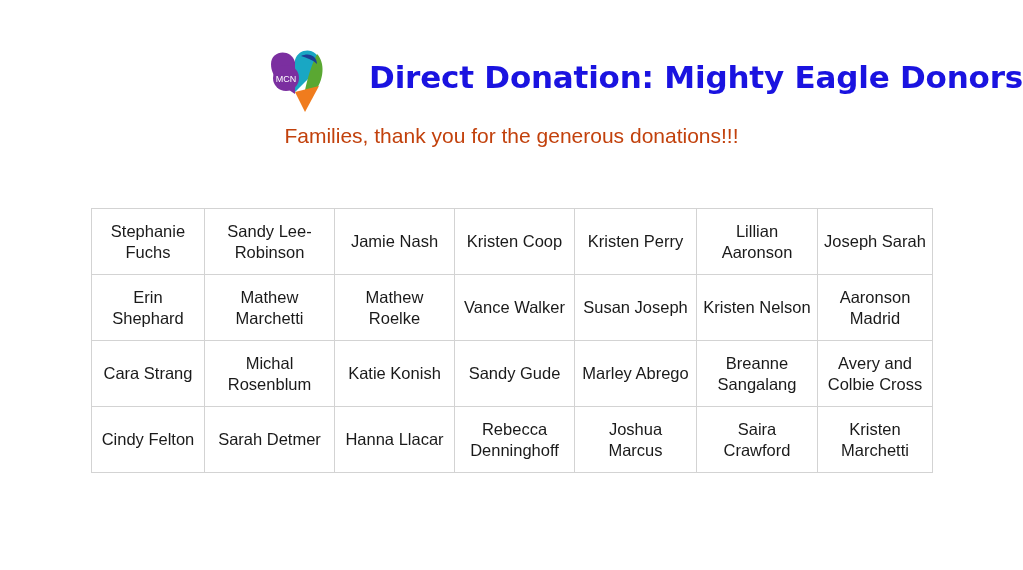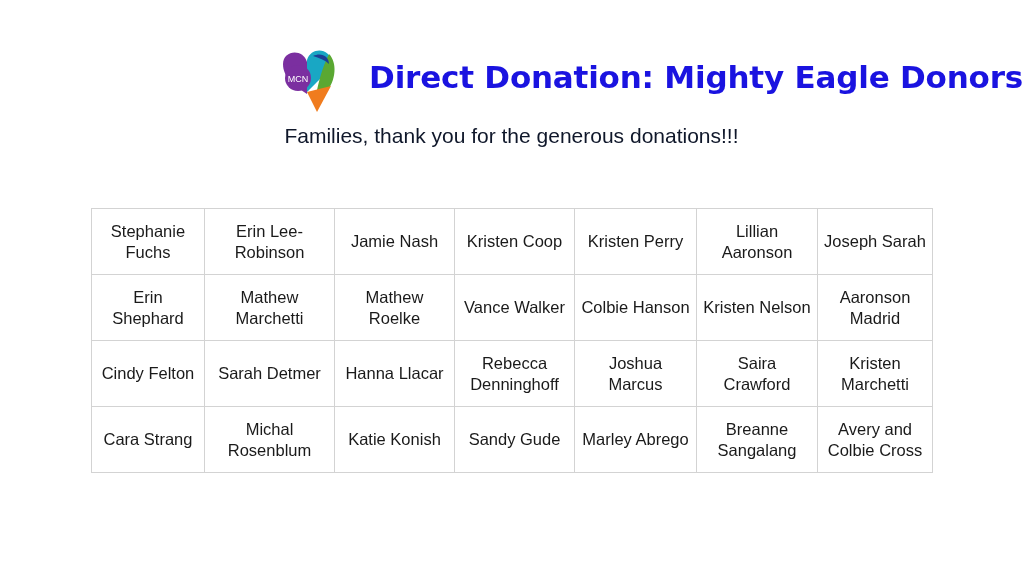--- a/index.html
+++ b/index.html
@@ -39,30 +39,31 @@
   }
   .logo svg { display: block; }
 
   .title {
     font-family: "DejaVu Sans", sans-serif;
     font-size: 31px;
     font-weight: bold;
     color: #1a13e0;
     letter-spacing: -0.2px;
     white-space: nowrap;
+    margin-left: 12px;
   }
 
   .subtitle {
     position: absolute;
     top: 124px;
     left: 0;
     width: 1023px;
     text-align: center;
     font-size: 21px;
-    color: #0f172a;
+    color: #c2410c;
   }
 
   
   .table-wrap {
     position: absolute;
     top: 208px;
     left: 91px;
     width: 841px;
   }
   table.donors {
@@ -126,51 +127,51 @@
           <col class="col1">
           <col class="col2">
           <col class="col3">
           <col class="col4">
           <col class="col5">
           <col class="col6">
       </colgroup>
       <tbody>
         <tr>
           <td>Stephanie Fuchs</td>
-          <td>Erin Lee-Robinson</td>
+          <td>Sandy Lee-Robinson</td>
           <td>Jamie Nash</td>
           <td>Kristen Coop</td>
           <td>Kristen Perry</td>
           <td>Lillian Aaronson</td>
           <td>Joseph Sarah</td>
         </tr>
         <tr>
           <td>Erin Shephard</td>
           <td>Mathew Marchetti</td>
           <td>Mathew Roelke</td>
           <td>Vance Walker</td>
-          <td>Colbie Hanson</td>
+          <td>Susan Joseph</td>
           <td>Kristen Nelson</td>
           <td>Aaronson Madrid</td>
+        </tr>
+        <tr>
+          <td>Cara Strang</td>
+          <td>Michal Rosenblum</td>
+          <td>Katie Konish</td>
+          <td>Sandy Gude</td>
+          <td>Marley Abrego</td>
+          <td>Breanne Sangalang</td>
+          <td>Avery and Colbie Cross</td>
         </tr>
         <tr>
           <td>Cindy Felton</td>
           <td>Sarah Detmer</td>
           <td>Hanna Llacar</td>
           <td>Rebecca Denninghoff</td>
           <td>Joshua Marcus</td>
           <td>Saira Crawford</td>
           <td>Kristen Marchetti</td>
         </tr>
-        <tr>
-          <td>Cara Strang</td>
-          <td>Michal Rosenblum</td>
-          <td>Katie Konish</td>
-          <td>Sandy Gude</td>
-          <td>Marley Abrego</td>
-          <td>Breanne Sangalang</td>
-          <td>Avery and Colbie Cross</td>
-        </tr>
       </tbody>
     </table>
   </div>
 
 </div>
 
 </body></html>

